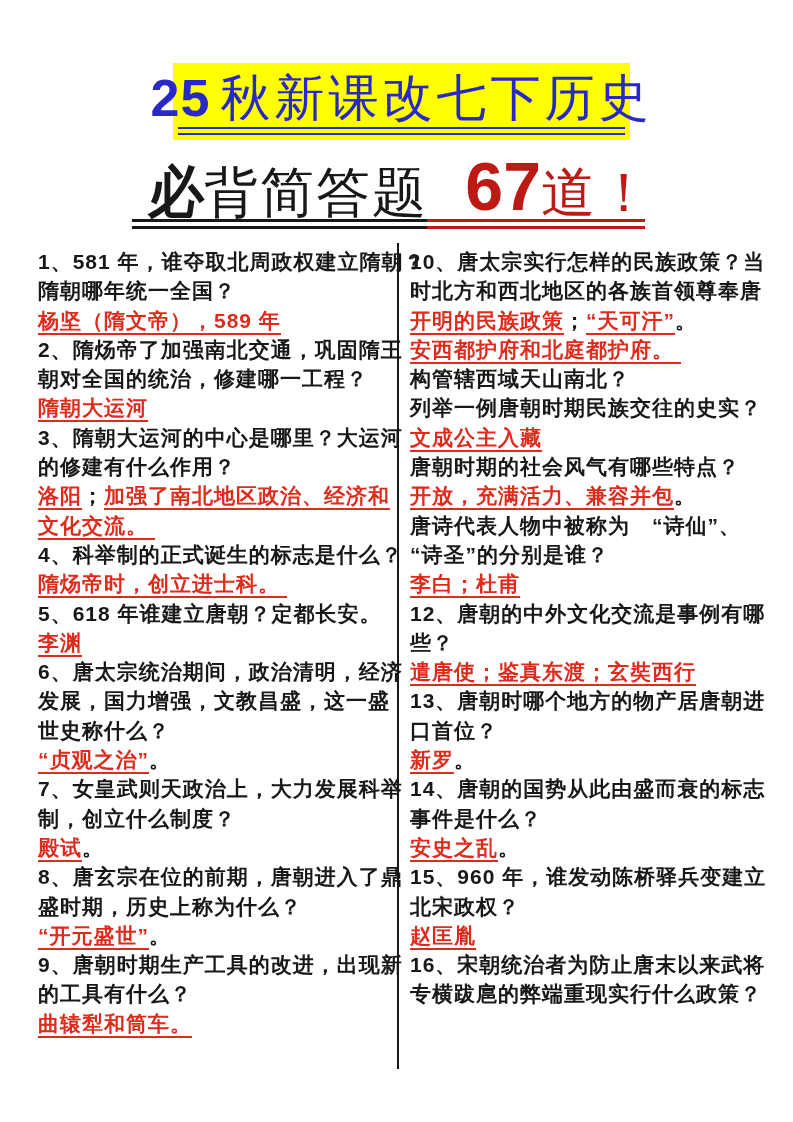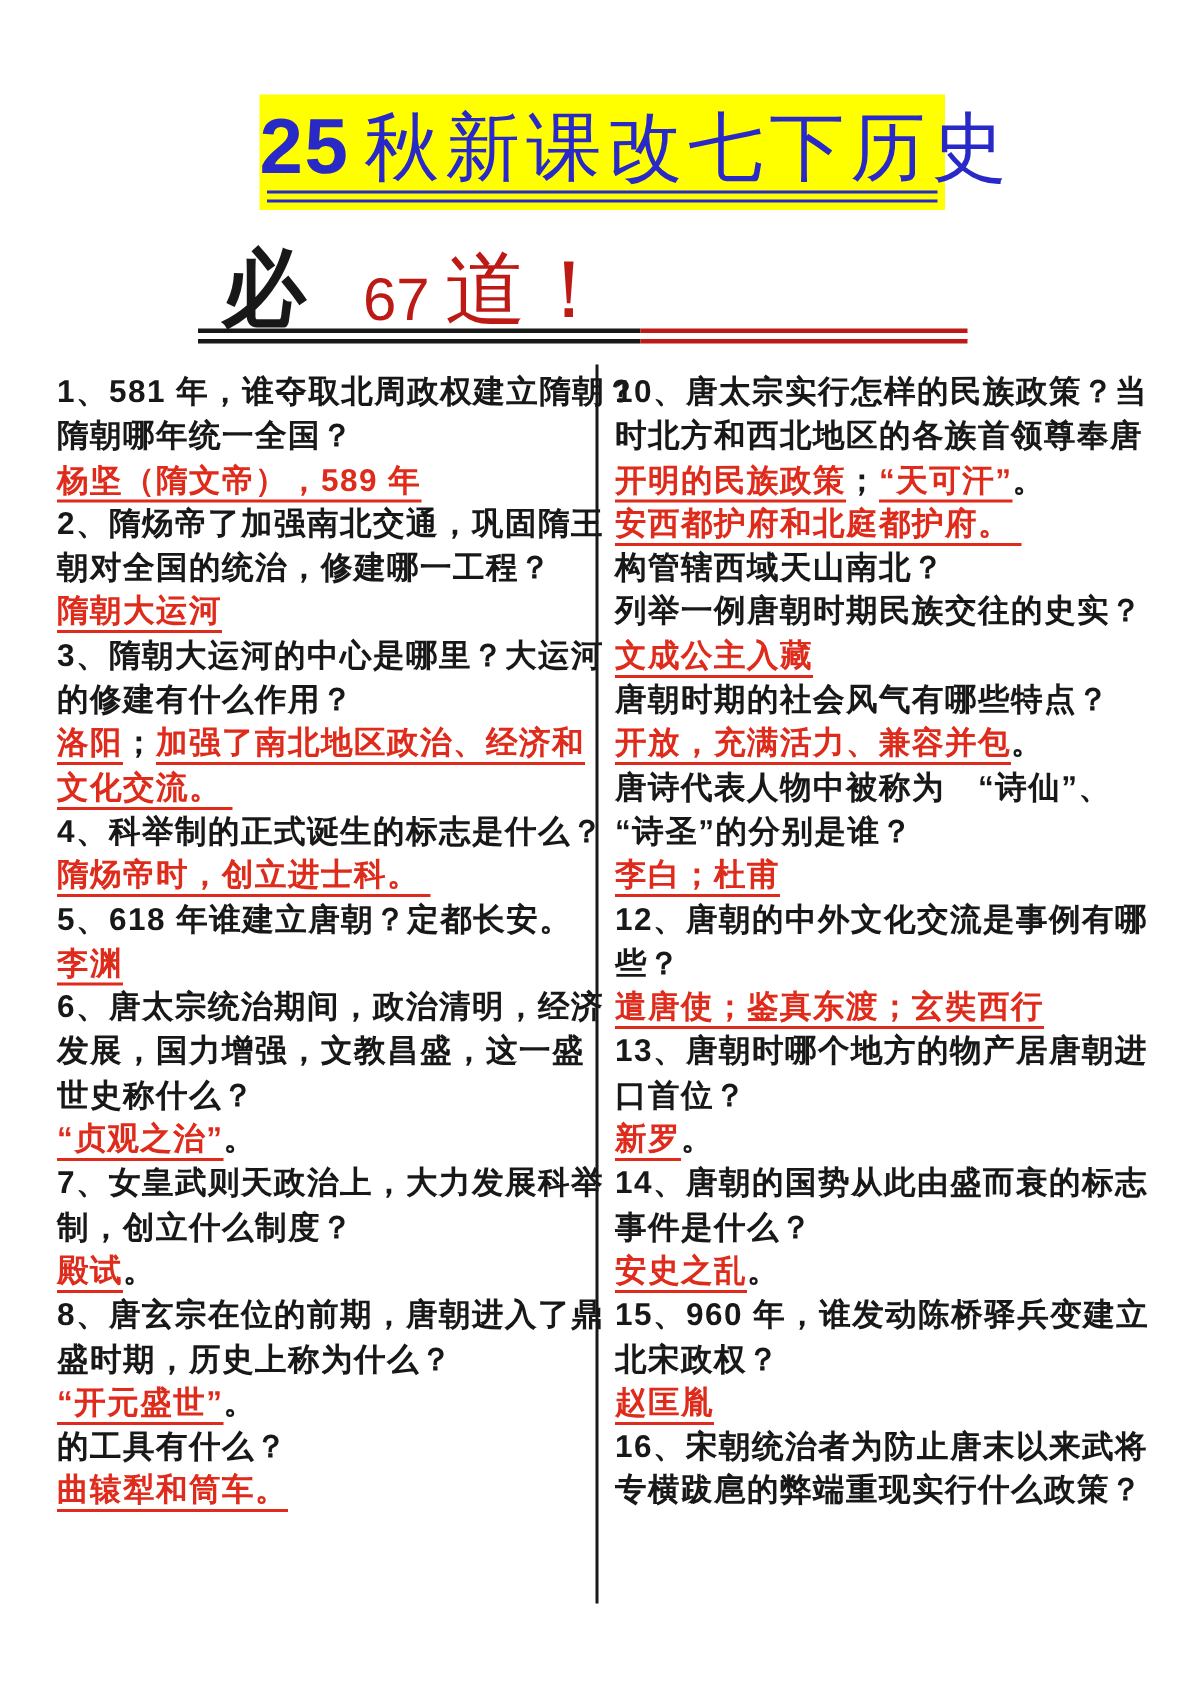--- a/index.html
+++ b/index.html
@@ -14,21 +14,21 @@
     position:relative;
     width:793px;height:1122px;
     background:#ffffff;
     overflow:hidden;
     font-family:"Liberation Sans","DejaVu Sans",sans-serif;
   }
   
   .title-box{
     position:absolute;left:173px;top:63px;width:457px;height:77px;
     background:var(--hl-yellow);
-    display:flex;align-items:center;justify-content:flex-start;
+    display:flex;align-items:center;justify-content:center;
   }
   .title-num{
     font-family:"Liberation Sans","DejaVu Sans",sans-serif;
     font-weight:bold;font-size:52px;color:var(--title-blue);
     letter-spacing:1px;margin-right:10px;line-height:1;
     position:relative;top:-4px;
   }
   .title-text{
     font-family:"Liberation Serif","DejaVu Serif",serif;
     font-size:50px;color:var(--title-blue);
@@ -49,22 +49,21 @@
     font-family:"Liberation Sans","DejaVu Sans",sans-serif;
     font-weight:900;font-size:56px;color:var(--ink);line-height:1;
   }
   .sub-rest{
     font-family:"Liberation Serif","DejaVu Serif",serif;
     font-size:54px;color:var(--ink);line-height:1;letter-spacing:2px;
   }
   .sub-gap{width:38px;}
   .sub-num{
     font-family:"Liberation Sans","DejaVu Sans",sans-serif;
-    font-weight:normal;font-size:40px;color:var(--sub-red);line-height:1;
-    margin-right:10px;
+    font-weight:bold;font-size:68px;color:var(--sub-red);line-height:1;
   }
   .sub-tail{
     font-family:"Liberation Serif","DejaVu Serif",serif;
     font-size:54px;color:var(--sub-red);line-height:1;letter-spacing:2px;
   }
   .subtitle-underline{
     position:absolute;left:132px;top:219px;height:10px;width:513px;
     font-size:0;
   }
   .sub-u-black{
@@ -106,20 +105,21 @@
 <div class="page">
 
   <div class="title-box">
     <span class="title-num">25</span>
     <span class="title-text">秋新课改七下历史</span>
     <div class="title-underline"></div>
   </div>
 
   <div class="subtitle">
     <span class="sub-bold">必</span>
+    <span class="sub-rest">背简答题</span>
     <span class="sub-gap"></span>
     <span class="sub-num">67</span>
     <span class="sub-tail">道！</span>
   </div>
   <div class="subtitle-underline"><span class="sub-u-black"></span><span class="sub-u-red"></span></div>
 
   <div class="divider"></div>
 
   <div class="col col-left">
       <div class="line"><span class="seg-q">1、581 年，谁夺取北周政权建立隋朝？</span></div>
@@ -139,20 +139,21 @@
       <div class="line"><span class="seg-q">6、唐太宗统治期间，政治清明，经济</span></div>
       <div class="line"><span class="seg-q">发展，国力增强，文教昌盛，这一盛</span></div>
       <div class="line"><span class="seg-q">世史称什么？</span></div>
       <div class="line"><span class="seg-a">“贞观之治”</span><span class="seg-p">。</span></div>
       <div class="line"><span class="seg-q">7、女皇武则天政治上，大力发展科举</span></div>
       <div class="line"><span class="seg-q">制，创立什么制度？</span></div>
       <div class="line"><span class="seg-a">殿试</span><span class="seg-p">。</span></div>
       <div class="line"><span class="seg-q">8、唐玄宗在位的前期，唐朝进入了鼎</span></div>
       <div class="line"><span class="seg-q">盛时期，历史上称为什么？</span></div>
       <div class="line"><span class="seg-a">“开元盛世”</span><span class="seg-p">。</span></div>
+      <div class="line"><span class="seg-q">9、唐朝时期生产工具的改进，出现新</span></div>
       <div class="line"><span class="seg-q">的工具有什么？</span></div>
       <div class="line"><span class="seg-a">曲辕犁和筒车。</span></div>
     </div>
   <div class="col col-right">
       <div class="line"><span class="seg-q">10、唐太宗实行怎样的民族政策？当</span></div>
       <div class="line"><span class="seg-q">时北方和西北地区的各族首领尊奉唐</span></div>
       <div class="line"><span class="seg-a">开明的民族政策</span><span class="seg-p">；</span><span class="seg-a">“天可汗”</span><span class="seg-p">。</span></div>
       <div class="line"><span class="seg-a">安西都护府和北庭都护府。&nbsp;</span></div>
       <div class="line"><span class="seg-q">构管辖西域天山南北？</span></div>
       <div class="line"><span class="seg-q">列举一例唐朝时期民族交往的史实？</span></div>

